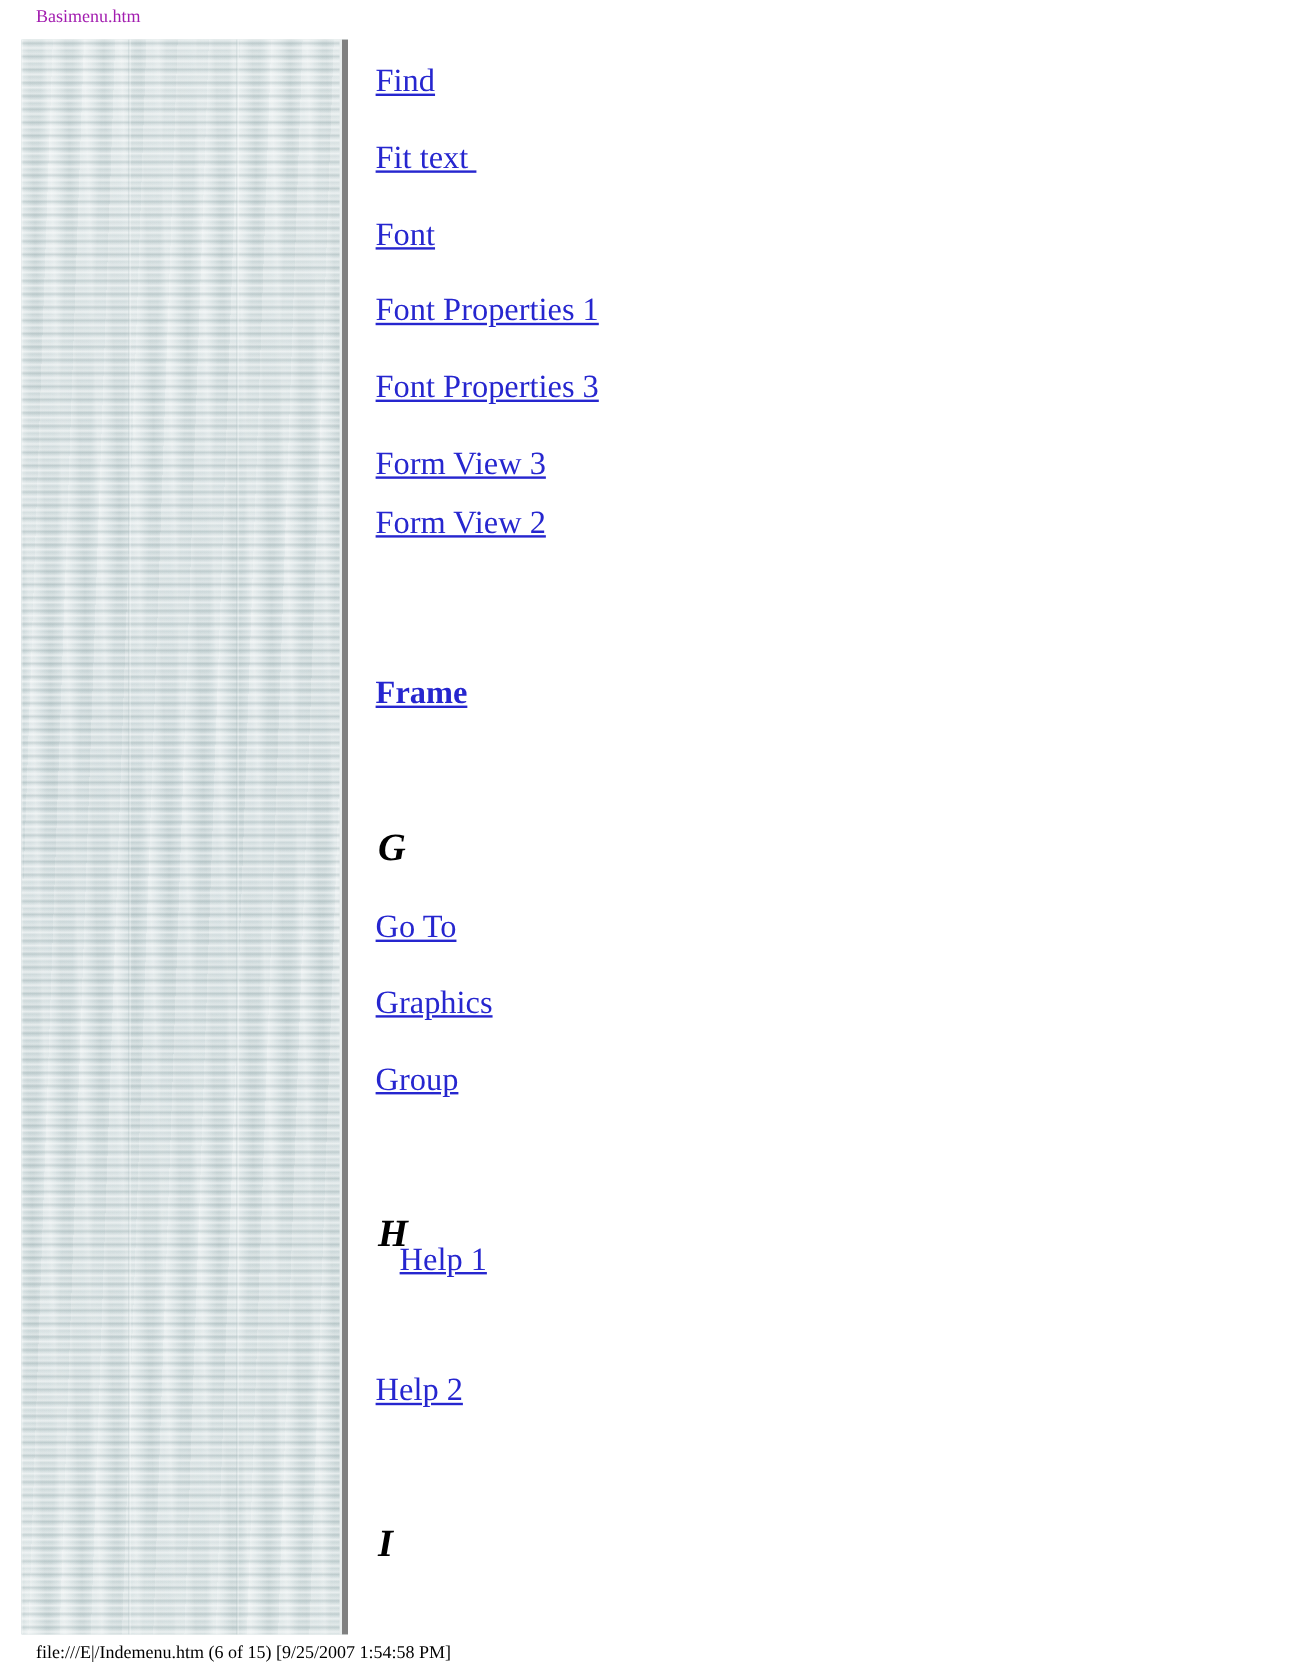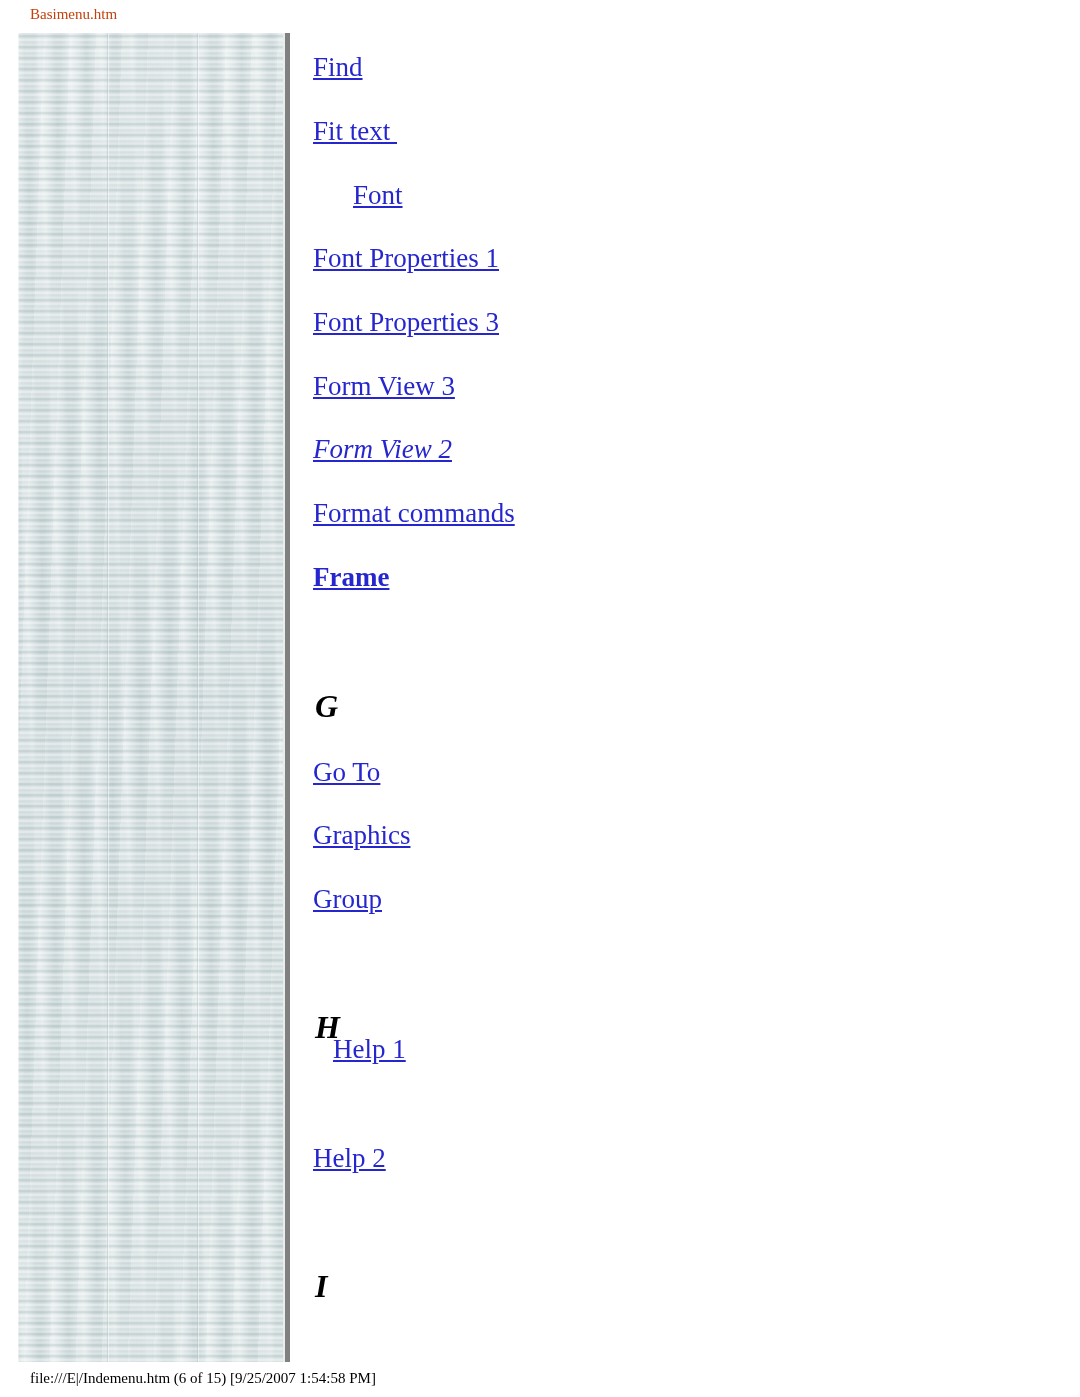--- a/index.html
+++ b/index.html
@@ -14,21 +14,21 @@
     font-family: "Liberation Serif", "DejaVu Serif", serif;
     overflow: hidden;
   }
 
   
   #page-header {
     position: absolute;
     left: 30px;
     top: 4px;
     font-size: 15px;
-    color: #c2410c;
+    color: #a21caf;
     line-height: 20px;
     white-space: nowrap;
     text-align: right;
   }
 
   
   #sidebar-frame {
     position: absolute;
     left: 18px;
     top: 33px;
@@ -131,26 +131,25 @@
 </head>
 <body>
 
 <div id="page-header">Basimenu.htm</div>
 
 <div id="sidebar-frame"></div>
 
 <div id="content">
     <a class="index-link" href="#" style="top: 52px;">Find</a>
     <a class="index-link" href="#" style="top: 116px;">Fit text </a>
-    <a class="index-link" href="#" style="top: 180px; margin-left: 40px;">Font</a>
+    <a class="index-link" href="#" style="top: 180px;">Font</a>
     <a class="index-link" href="#" style="top: 243px;">Font Properties 1</a>
     <a class="index-link" href="#" style="top: 307px;">Font Properties 3</a>
     <a class="index-link" href="#" style="top: 371px;">Form View 3</a>
-    <a class="index-link" href="#" style="top: 434px; font-style: italic;">Form View 2</a>
-    <a class="index-link" href="#" style="top: 498px;">Format commands</a>
+    <a class="index-link" href="#" style="top: 420px;">Form View 2</a>
     <a class="index-link" href="#" style="top: 562px; font-weight: bold;">Frame</a>
     <div class="letter-heading" style="top: 688px;">G</div>
     <a class="index-link" href="#" style="top: 757px;">Go To</a>
     <a class="index-link" href="#" style="top: 820px;">Graphics</a>
     <a class="index-link" href="#" style="top: 884px;">Group</a>
     <div class="letter-heading" style="top: 1009px;">H</div>
     <a class="index-link" href="#" style="top: 1034px; margin-left: 20px;">Help 1</a>
     <a class="index-link" href="#" style="top: 1143px;">Help 2</a>
     <div class="letter-heading" style="top: 1268px;">I</div>
   </div>

